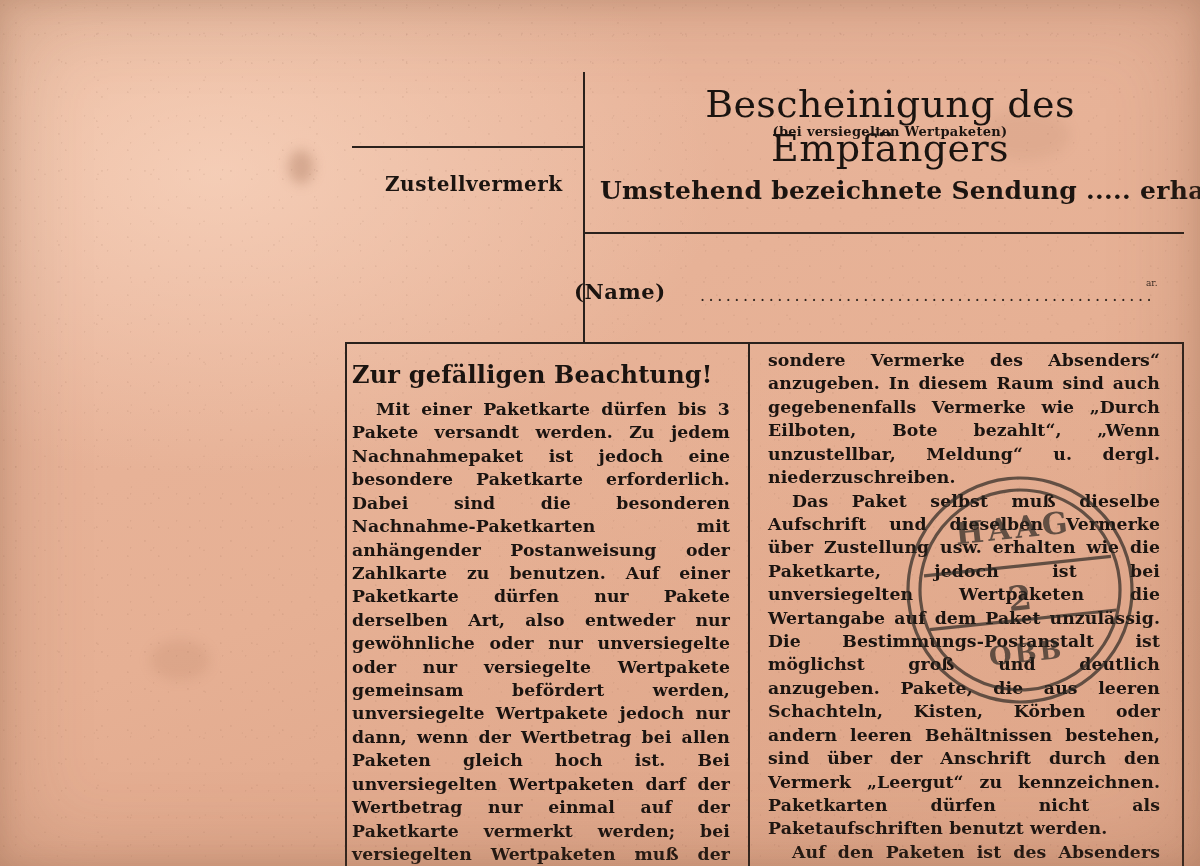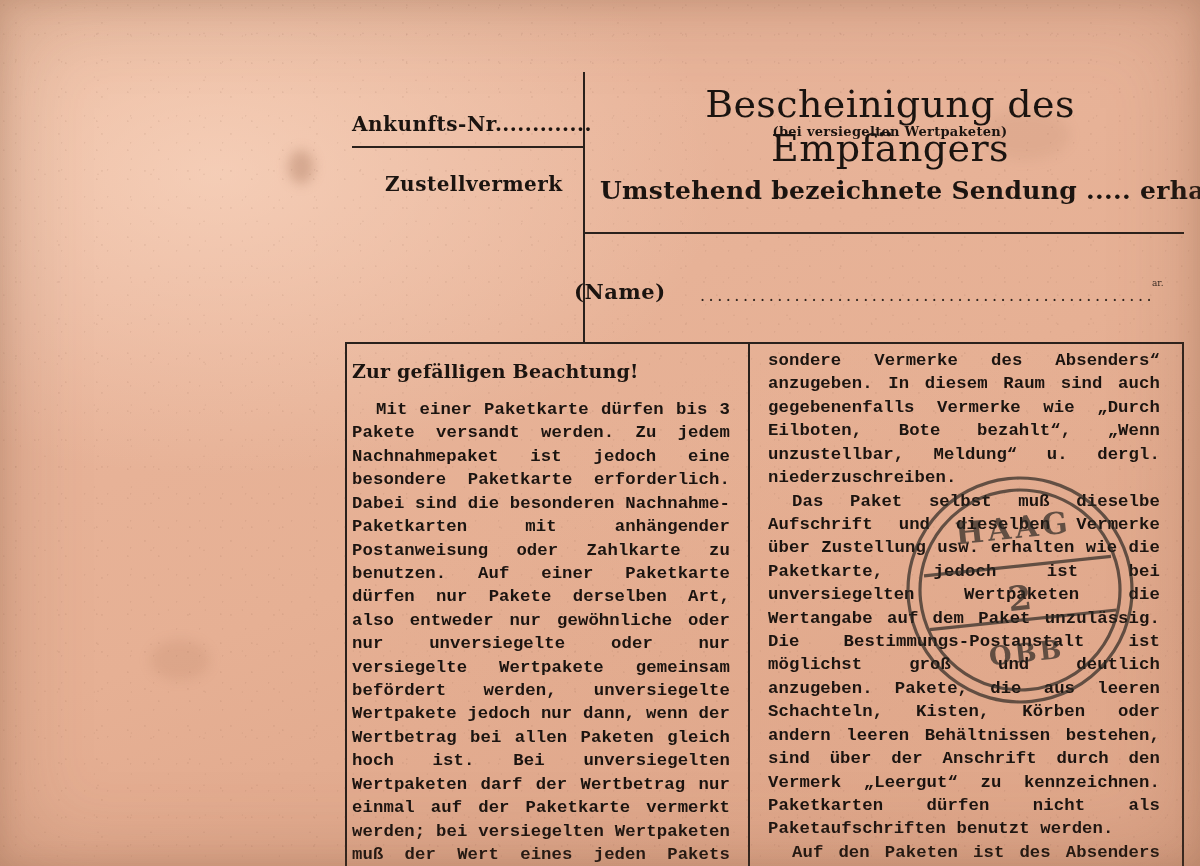--- a/index.html
+++ b/index.html
@@ -118,29 +118,28 @@
     overflow: hidden;
     white-space: nowrap;
     color: #2a211c;
   }
   #name-corner {
     position: absolute;
     left: 1146px;
     top: 278px;
     font-size: 9px;
     color: #3a2c24;
-    margin-left: 6px;
   }
 
   
   #notice-heading {
     position: absolute;
     left: 352px;
     top: 360px;
-    font-size: 19px;
+    font-size: 24px;
     font-weight: 700;
     letter-spacing: 0.2px;
   }
   .col {
     position: absolute;
     font-size: 17.3px;
     line-height: 1.355;
     text-align: justify;
     letter-spacing: 0.1px;
   }
@@ -150,21 +149,20 @@
     width: 390px;
   }
   #col-right {
     left: 768px;
     top: 349px;
     width: 404px;
   }
   .col p {
     margin: 0 12px 0 0;
     text-indent: 24px;
-    font-family: Liberation Mono, monospace;
   }
   .col p.noindent {
     text-indent: 0;
   }
 
   
   #postmark {
     position: absolute;
     left: 900px;
     top: 470px;
@@ -191,21 +189,20 @@
   <div class="rule" style="left:585px; top:232px; width:599px; height:2px;"></div>
 
   <div class="rule" style="left:345px; top:342px; width:839px; height:2px;"></div>
 
   <div class="rule" style="left:748px; top:342px; width:2px; height:524px;"></div>
 
   <div class="rule" style="left:345px; top:342px; width:2px; height:524px;"></div>
 
   <div class="rule" style="left:1182px; top:342px; width:2px; height:524px;"></div>
 
-  <div id="ankunfts-nr" class="fraktur">Ankunfts-Nr.............</div>
   <div id="zustellvermerk" class="fraktur">Zustellvermerk</div>
 
   <div id="receipt-title" class="fraktur">Bescheinigung des Empfängers</div>
   <div id="receipt-subtitle" class="fraktur">(bei versiegelten Wertpaketen)</div>
   <div id="receipt-line" class="fraktur">Umstehend bezeichnete Sendung ..... erhalten</div>
 
   <div id="name-label" class="fraktur">(Name)</div>
   <div id="name-dots">..............................................................................................................</div>
   <div id="name-corner">ar.</div>
 

